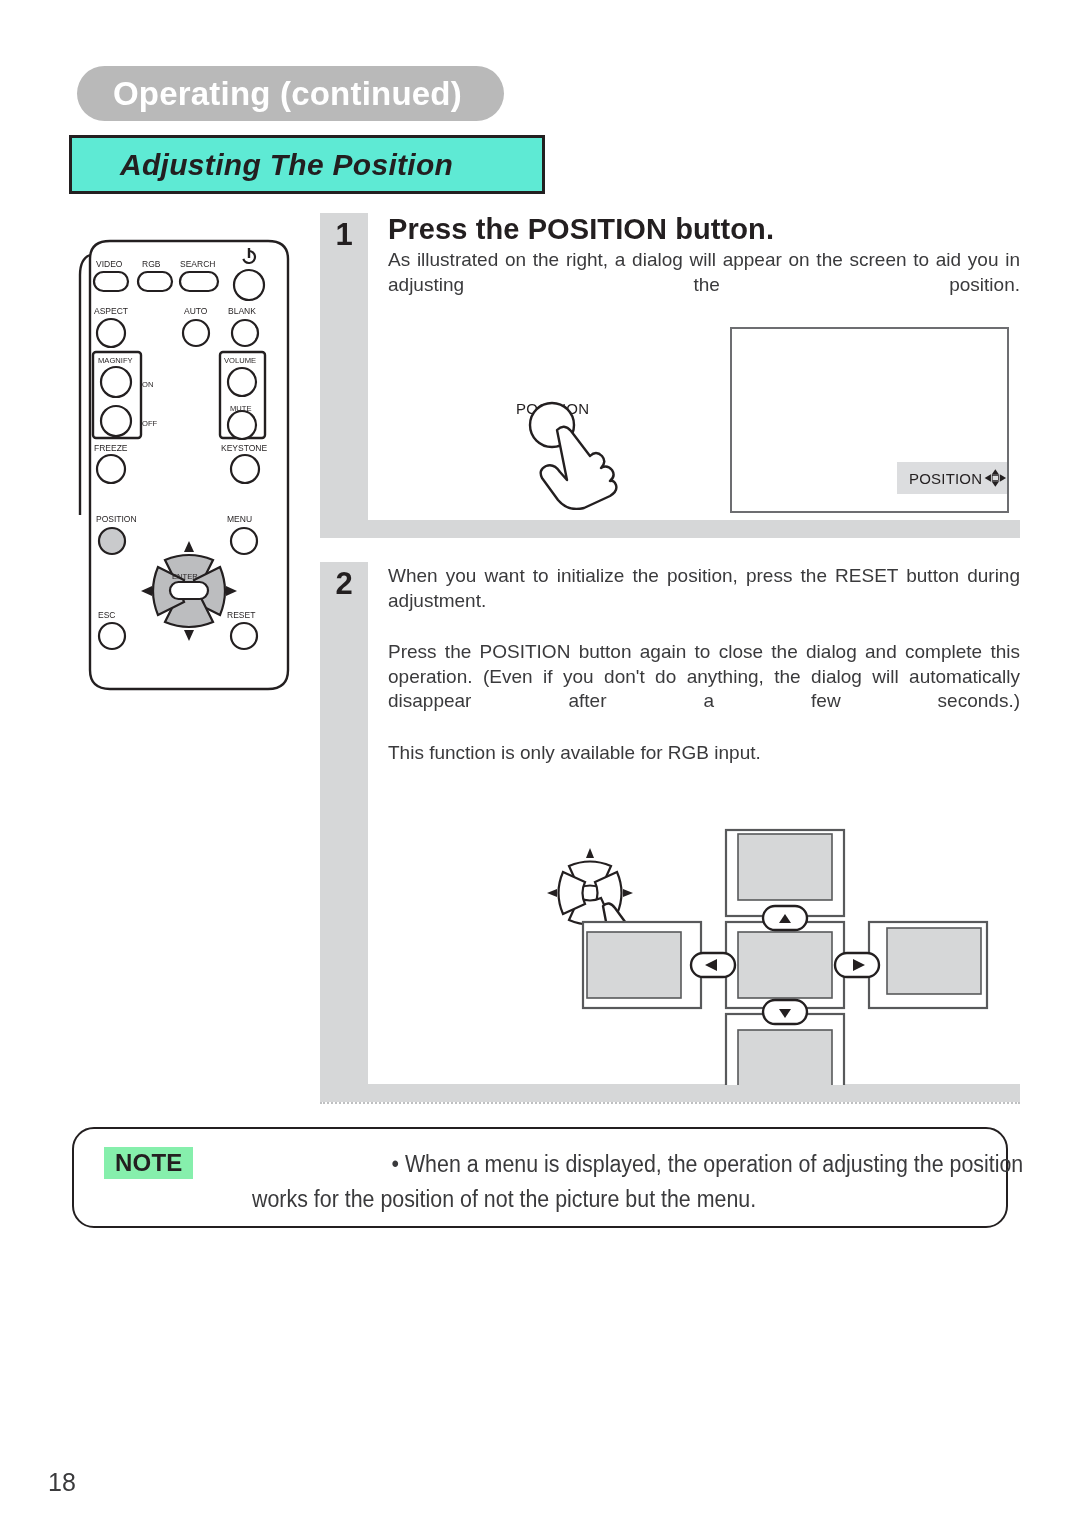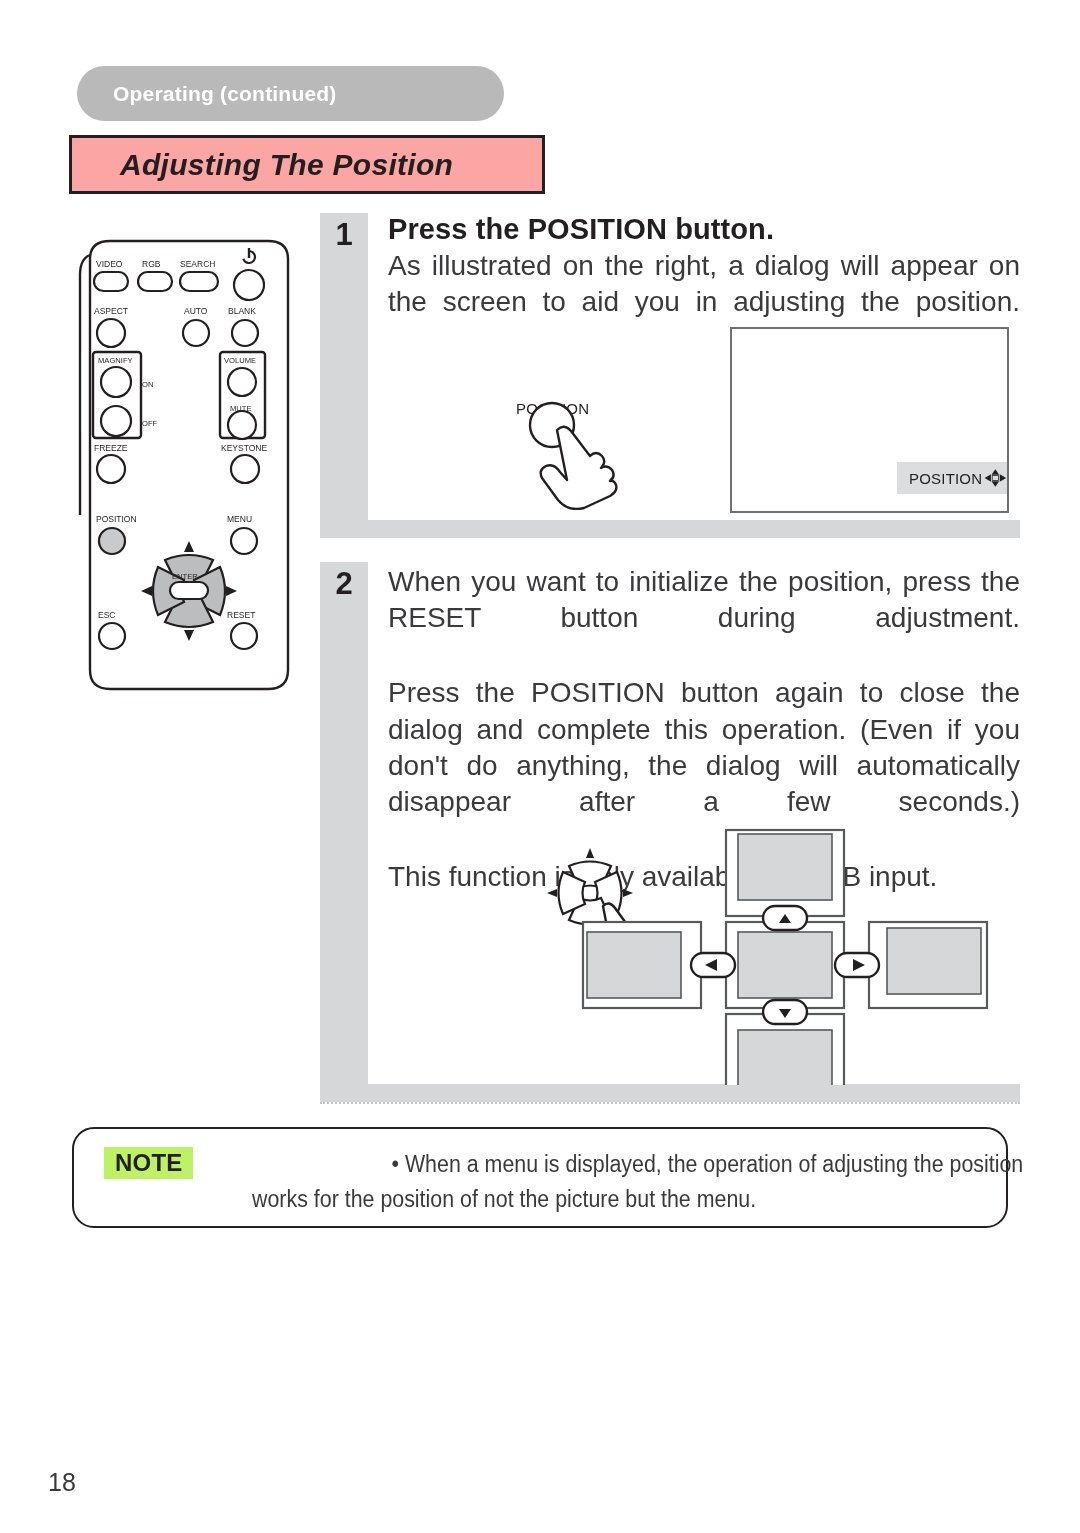--- a/index.html
+++ b/index.html
@@ -9,26 +9,26 @@
     color:#231f20;position:relative;overflow:hidden;
   }
 
   
   #chapter-tab{
     position:absolute;left:77px;top:66px;width:427px;height:55px;
     background:#b9b9b9;border-radius:28px;
     display:flex;align-items:center;
   }
   #chapter-tab span{
-    color:#ffffff;font-size:21px;font-weight:bold;letter-spacing:.2px;
+    color:#ffffff;font-size:33px;font-weight:bold;letter-spacing:.2px;
     margin-left:36px;
   }
   #section-box{
     position:absolute;left:69px;top:135px;width:470px;height:53px;
-    background:#fca5a5;border:3px solid #231f20;
+    background:#5eead4;border:3px solid #231f20;
     display:flex;align-items:center;
   }
   #section-box span{
     font-size:30px;font-weight:bold;font-style:italic;
     letter-spacing:.3px;margin-left:48px;
   }
 
   
   #remote-wrap{position:absolute;left:72px;top:215px;width:235px;height:500px;}
 
@@ -43,21 +43,21 @@
   }
   #step1-frame{left:320px;top:213px;width:700px;height:325px;}
   #step2-frame{left:320px;top:562px;width:700px;height:540px;}
 
   .step-body{position:absolute;left:68px;top:0;right:0;}
   h2.step-title{
     margin:0;font-size:29px;font-weight:bold;line-height:1.14;
     letter-spacing:.1px;
   }
   p.step-text{
-    margin:2px 0 0 0;font-size:28px;line-height:1.30;
+    margin:2px 0 0 0;font-size:19px;line-height:1.30;
     color:#3a3a3c;text-align:justify;
   }
   p.just{text-align:justify;}
   p.just::after{content:"";display:inline-block;width:100%;}
 
   
   .keycap{
     display:inline-block;width:44px;height:25px;border:3px solid #231f20;
     border-radius:13px;position:relative;vertical-align:-4px;margin:0 1px;
     background:#fff;
@@ -89,21 +89,21 @@
 
   
   #shift-illo{position:absolute;left:545px;top:820px;width:480px;height:265px;}
 
   
   #note-box{
     position:absolute;left:72px;top:1127px;width:932px;height:97px;
     border:2px solid #231f20;border-radius:22px;background:#fff;
   }
   #note-badge{
-    position:absolute;left:30px;top:18px;background:#bef264;
+    position:absolute;left:30px;top:18px;background:#86efac;
     padding:2px 11px;font-size:24px;font-weight:bold;color:#231f20;
     letter-spacing:.2px;
   }
   #note-text{
     position:absolute;left:28px;top:18px;right:22px;
     font-size:23px;line-height:1.52;color:#3a3a3c;
     text-indent:150px;
   }
   #note-text .stretch{display:inline-block;transform:scaleX(.93);transform-origin:left;}
 

